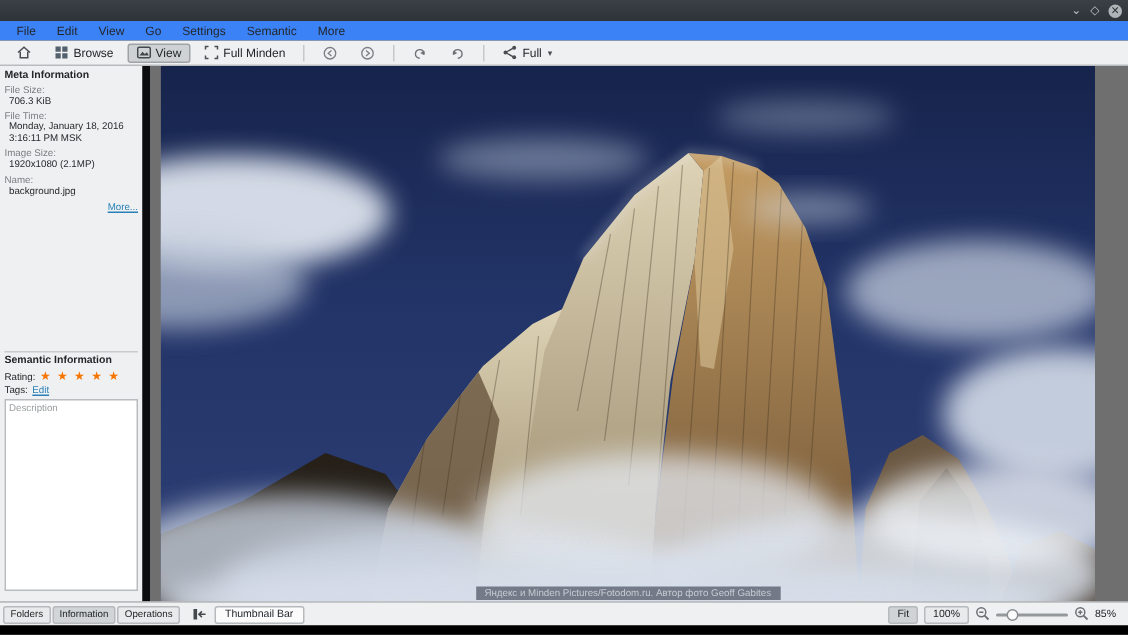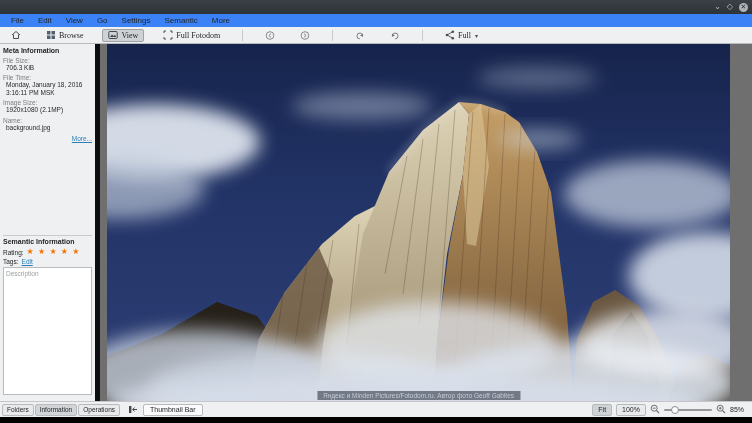--- a/index.html
+++ b/index.html
@@ -16,21 +16,21 @@
     font-size:7px; display:flex; align-items:center; justify-content:center; }
 
   
   .menubar { position:absolute; top:14px; left:0; width:752px; height:13px; background:#3b82f6;
     display:flex; align-items:center; font-size:8px; color:#232629; padding-left:4px; }
   .menu-item { padding:0 7px; height:13px; display:flex; align-items:center; }
 
   
   .toolbar { position:absolute; top:27px; left:0; width:752px; height:17px; background:#eff0f1;
     border-bottom:1px solid #b9bcbe; display:flex; align-items:center; font-size:8px; color:#232629;
-    padding-left:5px; gap:13px;font-family:Liberation Serif, serif; }
+    padding-left:5px; gap:3px; }
   .tbtn { display:flex; align-items:center; gap:3px; padding:1px 5px; height:13px; border-radius:2px; border:1px solid transparent; }
   .tbtn.pressed { background:#ced2d4; border-color:#9fa3a6; }
   .tsep { width:1px; height:11px; background:#c6c8ca; margin:0 3px; }
   .ticon { display:inline-flex; align-items:center; justify-content:center; width:10px; height:10px; }
   .ticon svg { display:block; }
   .share-caret { font-size:6px; color:#4a4e52; margin-left:1px; }
 
   
   .sidebar { position:absolute; top:44px; left:0; width:95px; height:357px; background:#eff0f1;
     color:#232629; display:flex; flex-direction:column; padding:3px 3px 2px 3px; overflow:hidden; }
@@ -126,21 +126,21 @@
           </svg>
       </span>
       <span>View</span>
     </span>
     <span class="tbtn">
       <span class="ticon">
         <svg width="10" height="10" viewBox="0 0 10 10">
             <path d="M1 3 V1 H3 M7 1 H9 V3 M9 7 V9 H7 M3 9 H1 V7" fill="none" stroke="#4a4e52" stroke-width="1"></path>
           </svg>
       </span>
-      <span>Full Fotodom</span>
+      <span>Full Minden</span>
     </span>
     <span class="tsep"></span>
     <span class="tbtn">
       <span class="ticon">
         <svg width="11" height="11" viewBox="0 0 11 11">
             <circle cx="5.5" cy="5.5" r="4.2" fill="none" stroke="#7d8185" stroke-width="1"></circle>
             <path d="M6.6 3.5 L4.2 5.5 L6.6 7.5" fill="none" stroke="#7d8185" stroke-width="1"></path>
           </svg>
       </span>
     </span>

